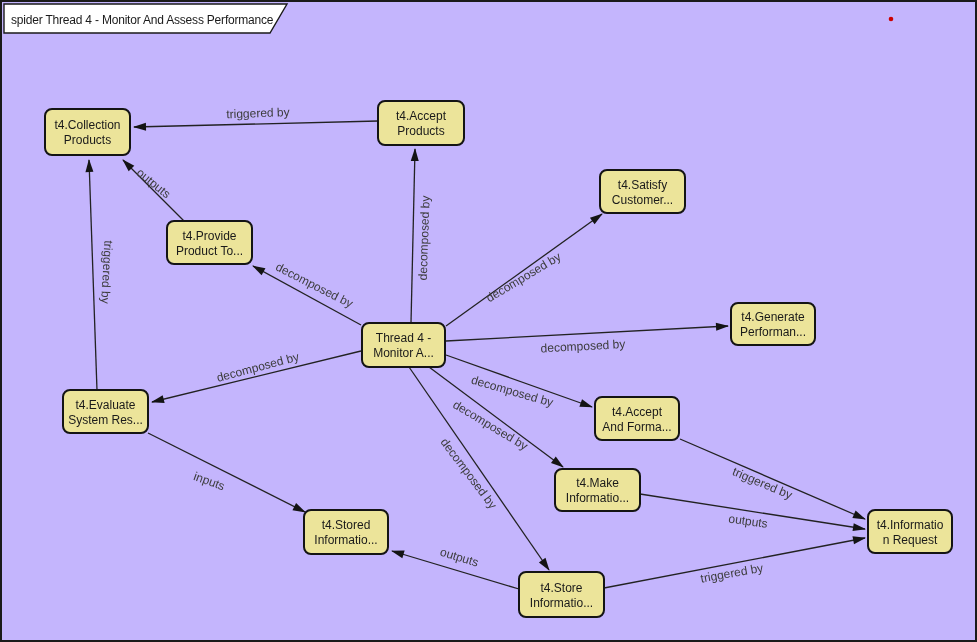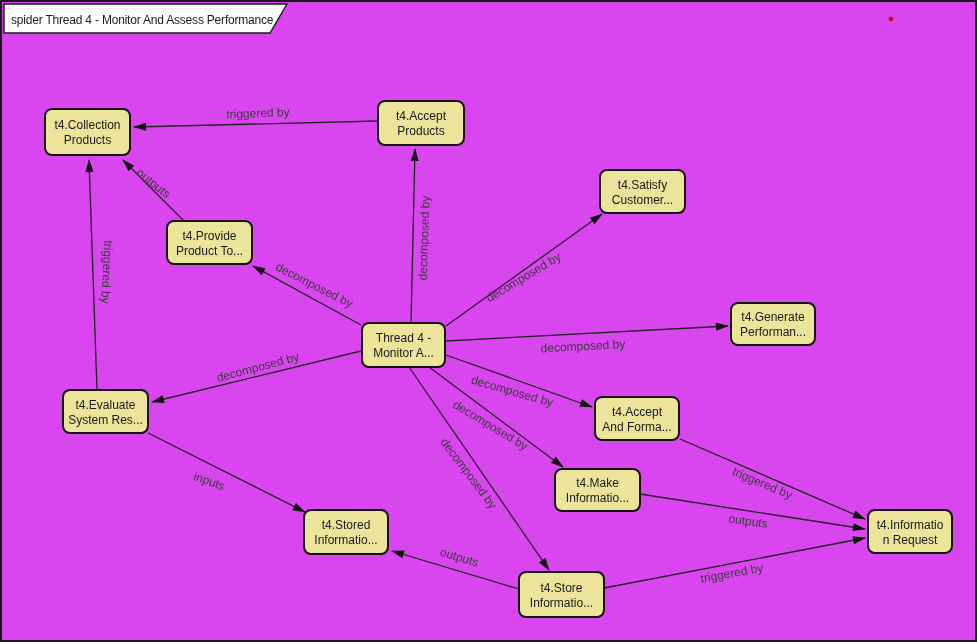--- a/index.html
+++ b/index.html
@@ -1,19 +1,19 @@
 <!DOCTYPE html>
 <html><head>
 <meta charset="utf-8">
 <style>
   html,body{margin:0;padding:0;background:#e9e9e9;}
   .page{
     position:relative;
     width:977px;height:642px;
-    background:#d946ef;
+    background:#c4b5fd;
     border:2px solid #1a1a1a;
     box-sizing:border-box;
     font-family:"Liberation Sans", sans-serif;
     overflow:hidden;
   }
   svg{position:absolute;left:0;top:0;}
   .tab-shape{fill:#ffffff;stroke:#1a1a1a;stroke-width:1.4;}
   .tab-title{
     font-family:"Liberation Sans", sans-serif;
     font-size:12px;letter-spacing:-0.2px;fill:#1a1a1a;

